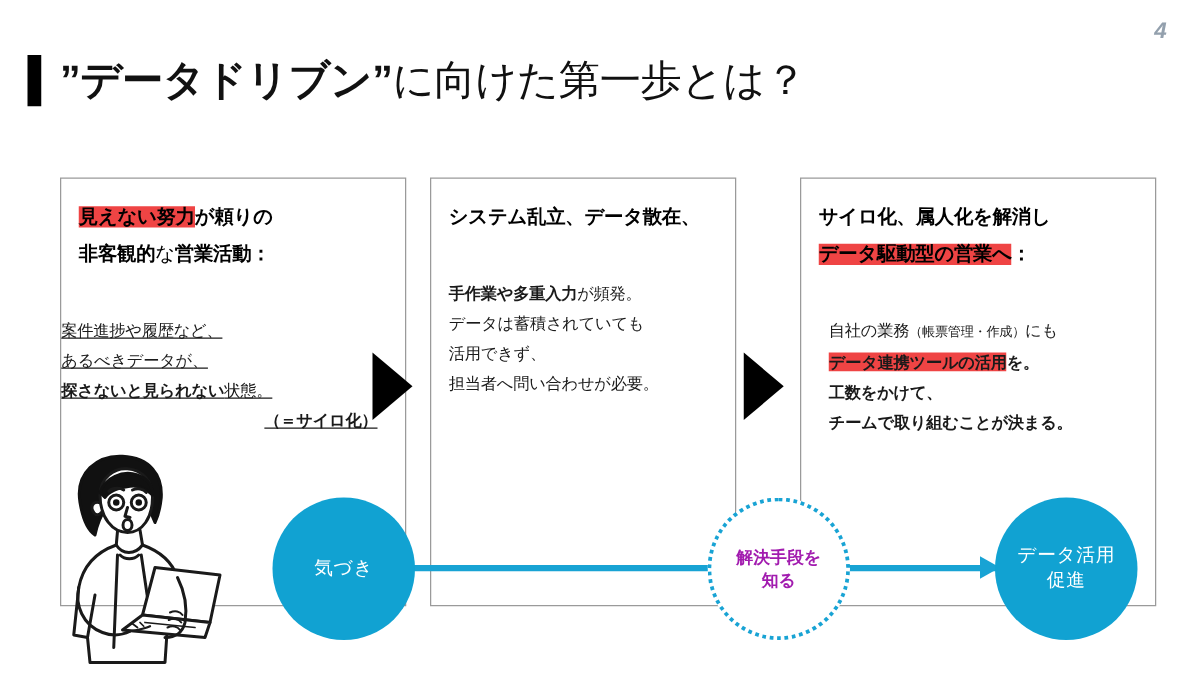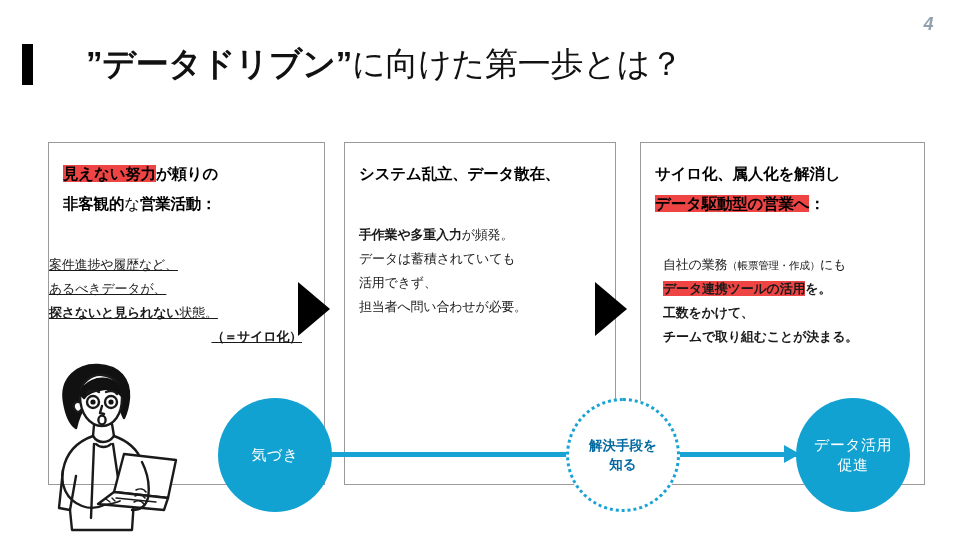--- a/index.html
+++ b/index.html
@@ -44,32 +44,32 @@
   .slide-title {
     position: absolute;
     left: 48px;
     top: 42px;
     font-size: 33px;
     line-height: 44px;
     color: #111111;
     white-space: nowrap;
     letter-spacing: -0.3px;
   }
-  .slide-title .q { font-weight: 800; margin-left: 38px; }
+  .slide-title .q { font-weight: 800; }
 
   
   .panel {
     position: absolute;
     top: 142px;
     height: 343px;
     background: #ffffff;
     border: 1.3px solid #9a9a9a;
   }
   #panel-1 { left: 48px;  width: 277px; }
-  #panel-2 { left: 344px; width: 272px; }
+  #panel-2 { left: 344px; width: 245px; }
   #panel-3 { left: 640px; width: 285px; }
 
   .panel-head {
     font-size: 15.5px;
     font-weight: 800;
     line-height: 30px;
     color: #000000;
     letter-spacing: -0.2px;
   }
   #panel-1 .panel-head { margin: 16px 0 0 14px; }
@@ -143,21 +143,21 @@
   #circle-awareness {
     left: 218px; top: 398px; width: 114px; height: 114px;
   }
   #circle-promote {
     left: 796px; top: 398px; width: 114px; height: 114px;
   }
   #circle-solution {
     left: 566px; top: 398px; width: 114px; height: 114px;
     background: #ffffff;
     border: 3.5px dotted #18A3D4;
-    color: #0369a1;
+    color: #a21caf;
     font-size: 13.5px;
     line-height: 19px;
     font-weight: 800;
   }
   .circle span { display: block; }
 
   
   #person-illustration {
     position: absolute;
     left: 36px;

